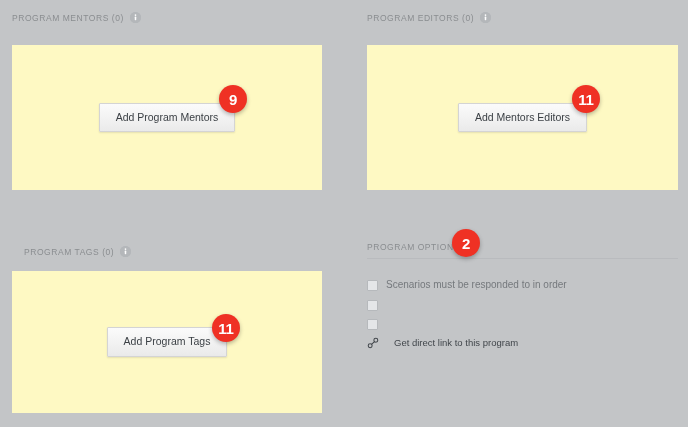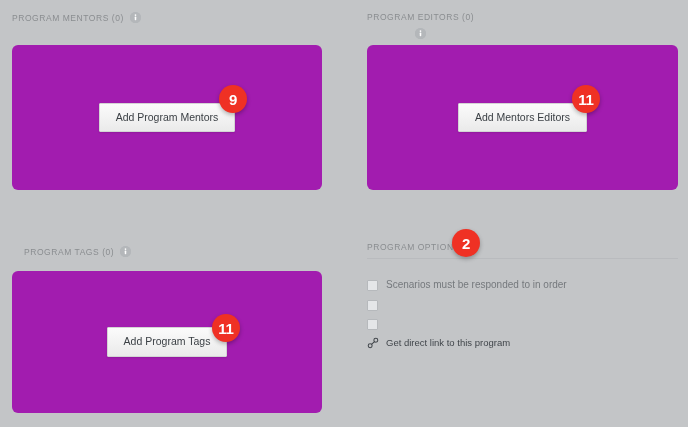--- a/index.html
+++ b/index.html
@@ -48,25 +48,24 @@
     display: inline-flex;
     align-items: center;
     justify-content: center;
     flex: none;
   }
   .info-icon svg { display: block; }
 
   
   .drop-panel {
     position: absolute;
-    background: #a21caf;
-    display: flex;
-    align-items: center;
-    justify-content: center;
-    border-radius: 6px;
+    background: #fef9c3;
+    display: flex;
+    align-items: center;
+    justify-content: center;
   }
 
   
   .add-button {
     position: relative;
     font-family: "Liberation Sans", sans-serif;
     font-size: 10.5px;
     color: #3a3f44;
     background: linear-gradient(180deg, #fbfbfb 0%, #f3f3f3 48%, #eaeaea 100%);
     border: 1px solid #d4d4d4;
@@ -137,20 +136,21 @@
     font-size: 10px;
     line-height: 12.5px;
     color: #75797d;
     max-width: 272px;
   }
 
   .link-row {
     display: flex;
     align-items: center;
     margin-top: 3px;
+    gap: 8px;
   }
 
   .link-icon {
     width: 12px;
     flex: none;
     margin-right: 7px;
     display: flex;
     align-items: center;
     justify-content: center;
     color: #41464b;
@@ -178,21 +178,21 @@
         <rect x="4.75" y="4.6" width="1.5" height="3.6" rx="0.6" fill="#ffffff"></rect>
       </svg>
     </span>
   </div>
 
   <div class="drop-panel" style="left:12px; top:45px; width:310px; height:145px;">
     <button class="add-button">Add Program Mentors</button>
   </div>
   <div class="badge" style="left:219px; top:85px;">9</div>
 
-  <div class="section-header" style="left:367px; top:12px;flex-direction:column;">
+  <div class="section-header" style="left:367px; top:12px;">
     <span class="section-title">PROGRAM EDITORS (0)</span>
     <span class="info-icon">
       <svg width="11" height="11" viewBox="0 0 11 11" aria-hidden="true">
         <circle cx="5.5" cy="5.5" r="5.5" fill="#b4b7ba"></circle>
         <circle cx="5.5" cy="3.1" r="0.85" fill="#ffffff"></circle>
         <rect x="4.75" y="4.6" width="1.5" height="3.6" rx="0.6" fill="#ffffff"></rect>
       </svg>
     </span>
   </div>
 

